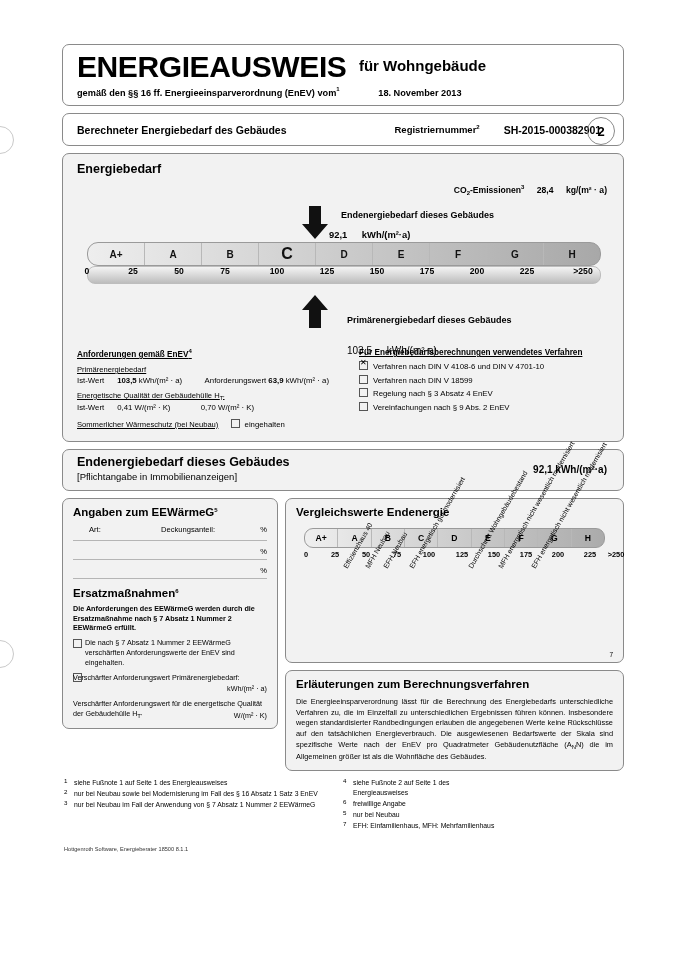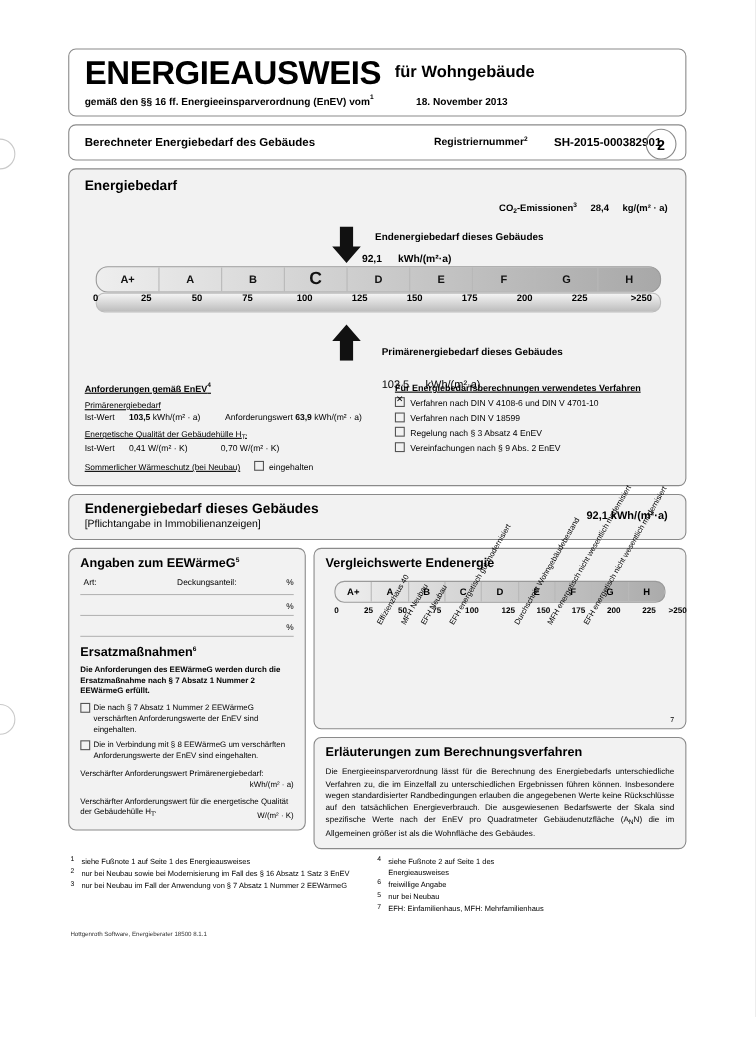--- a/index.html
+++ b/index.html
@@ -309,21 +309,21 @@
     margin: 6px 0 0 0;
     font-size: 7.4px;
     line-height: 1.35;
   }
   .eew .fieldrow {
     margin-top: 7px;
     font-size: 7.6px;
     position: relative;
     height: 12px;
   }
-  .eew .fieldrow .a { position: absolute; left: 3px; }
+  .eew .fieldrow .a { position: absolute; left: 16px; }
   .eew .fieldrow .b { position: absolute; left: 88px; }
   .eew .fieldrow .pct { position: absolute; right: 0; }
   .eew .line {
     border-bottom: 1px solid #b5b5b5;
     margin-top: 3px;
     height: 0;
   }
   .eew .pctonly {
     font-size: 7.6px;
     text-align: right;
@@ -569,21 +569,21 @@
           <div class="line"></div>
           <div class="pctonly">%</div>
           <div class="line"></div>
           <div class="pctonly">%</div>
           <div class="line"></div>
 
           <div class="ersatz">
             <div class="sec-title-sm"><span>Ersatzmaßnahmen</span><span class="sup">6</span></div>
             <div class="intro">Die Anforderungen des EEWärmeG werden durch die Ersatzmaßnahme nach § 7 Absatz 1 Nummer 2 EEWärmeG erfüllt.</div>
             <div class="opt"><span class="chk"></span><span>Die nach § 7 Absatz 1 Nummer 2 EEWärmeG verschärften Anforderungswerte der EnEV sind eingehalten.</span></div>
-            <div class="opt"><span class="chk"></span><span>Die in Verbindung mit § 8 EEWärmeG um verschärften Anforderungswerte der EnEV sind eingehalten.</span></div>
+            <div class="opt"><span class="chk"></span></div>
             <div class="kv">
               <span>Verschärfter Anforderungswert Primärenergiebedarf:</span>
               <span class="unit">kWh/(m² · a)</span>
             </div>
             <div class="kv">
               <span>Verschärfter Anforderungswert für die energetische Qualität der Gebäudehülle H</span><span class="sub">T'</span>
               <span class="unit">W/(m² · K)</span>
             </div>
           </div>
         </div>

